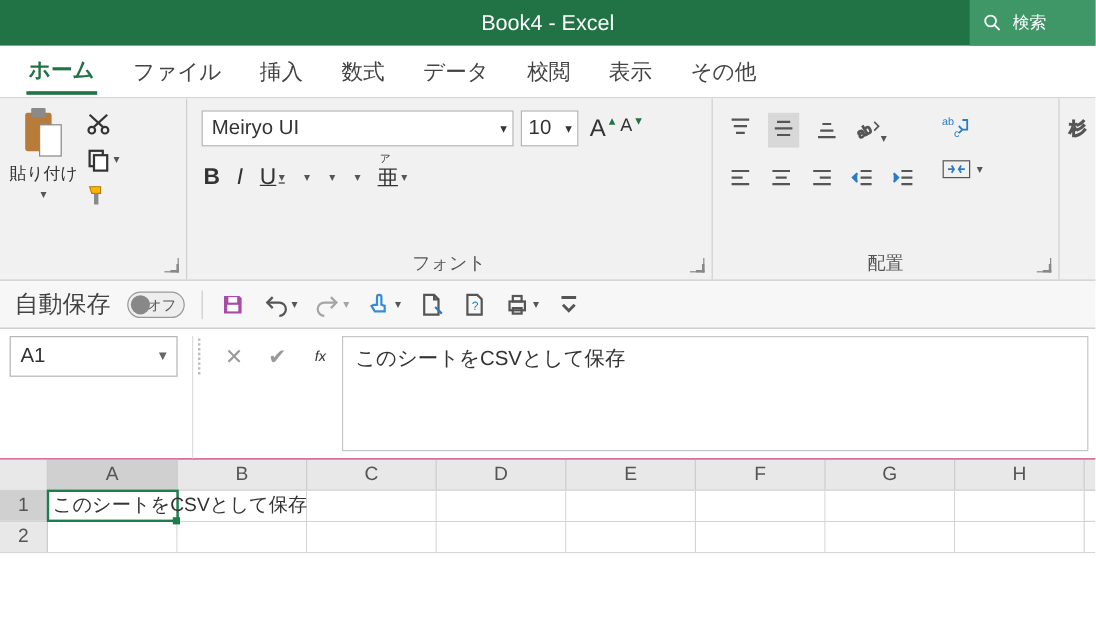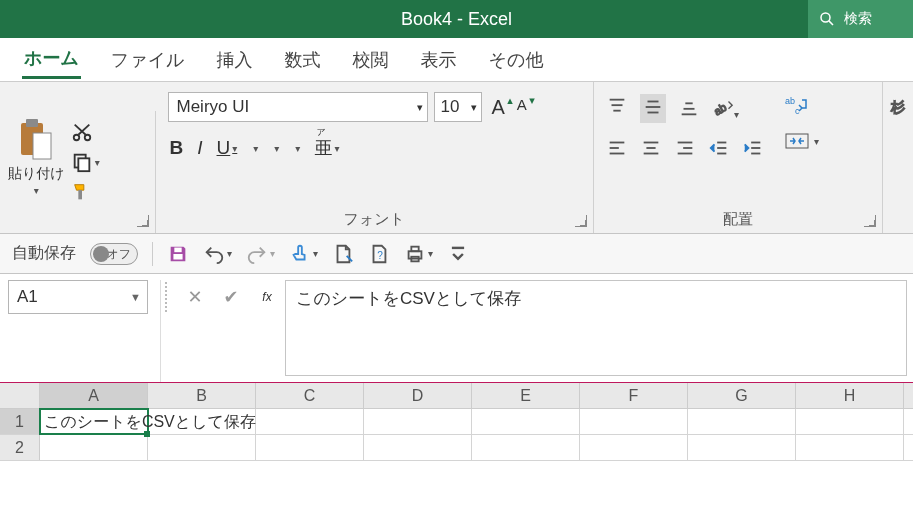--- a/index.html
+++ b/index.html
@@ -53,21 +53,21 @@
   .abtn svg{width:22px;height:22px;}
   .orient svg{width:22px;height:22px;}
   .wrap-group{ display:flex; flex-direction:column; gap:14px; padding:6px 0 0 6px;}
   .wrap-btn{cursor:pointer; display:flex; align-items:center; gap:4px;}
 
   
   .trail{display:flex;align-items:center;padding:10px 6px;}
 
   
   .qat { height:40px; background:#f7f7f7; border-bottom:1px solid #c5c5c5; display:flex; align-items:center; gap:14px; padding:0 12px; }
-  .qat .qlabel{font-size:16px; color:#444;}
+  .qat .qlabel{font-size:20px; color:#444;}
   .toggle { width:48px; height:22px; border:1px solid #999; border-radius:11px; position:relative; background:#eee; }
   .toggle::after{content:""; position:absolute; left:2px; top:2px; width:16px; height:16px; border-radius:50%; background:#888;}
   .toggle span{position:absolute; right:6px; top:2px; font-size:12px; color:#555;}
   .qbtn { cursor:pointer; display:flex; align-items:center; gap:2px;}
   .qbtn svg{width:22px;height:22px;}
   .sep{width:1px; height:24px; background:#ccc;}
 
   
   .fbar { display:flex; border-bottom:1px solid #be185d; }
   .namebox { width:140px; height:34px; border:1px solid #b5b5b5; margin:6px 0 0 8px; display:flex; align-items:center; padding:0 8px; font-size:17px; position:relative; background:#fff;}
@@ -104,28 +104,29 @@
       </svg>
     <span>検索</span>
   </div>
 </div>
 
 <div class="tabs">
   <div class="tab active">ホーム</div>
   <div class="tab">ファイル</div>
   <div class="tab">挿入</div>
   <div class="tab">数式</div>
+  <div class="tab">データ</div>
   <div class="tab">校閲</div>
   <div class="tab">表示</div>
   <div class="tab">その他</div>
 </div>
 
 <div class="ribbon">
 
-  <div class="group" style="width:156px;margin-top:29px;">
+  <div class="group" style="width:156px;">
     <div class="group-content">
       <div class="clipboard-big">
         <svg width="38" height="46" viewBox="0 0 38 46">
           <rect x="4" y="6" width="22" height="32" fill="#b77b3a" rx="2"></rect>
           <rect x="9" y="2" width="12" height="8" fill="#8a8a8a" rx="1"></rect>
           <rect x="16" y="16" width="18" height="26" fill="#fff" stroke="#888"></rect>
         </svg>
         <span>貼り付け</span>
         <span class="dd-arrow">▾</span>
       </div>

